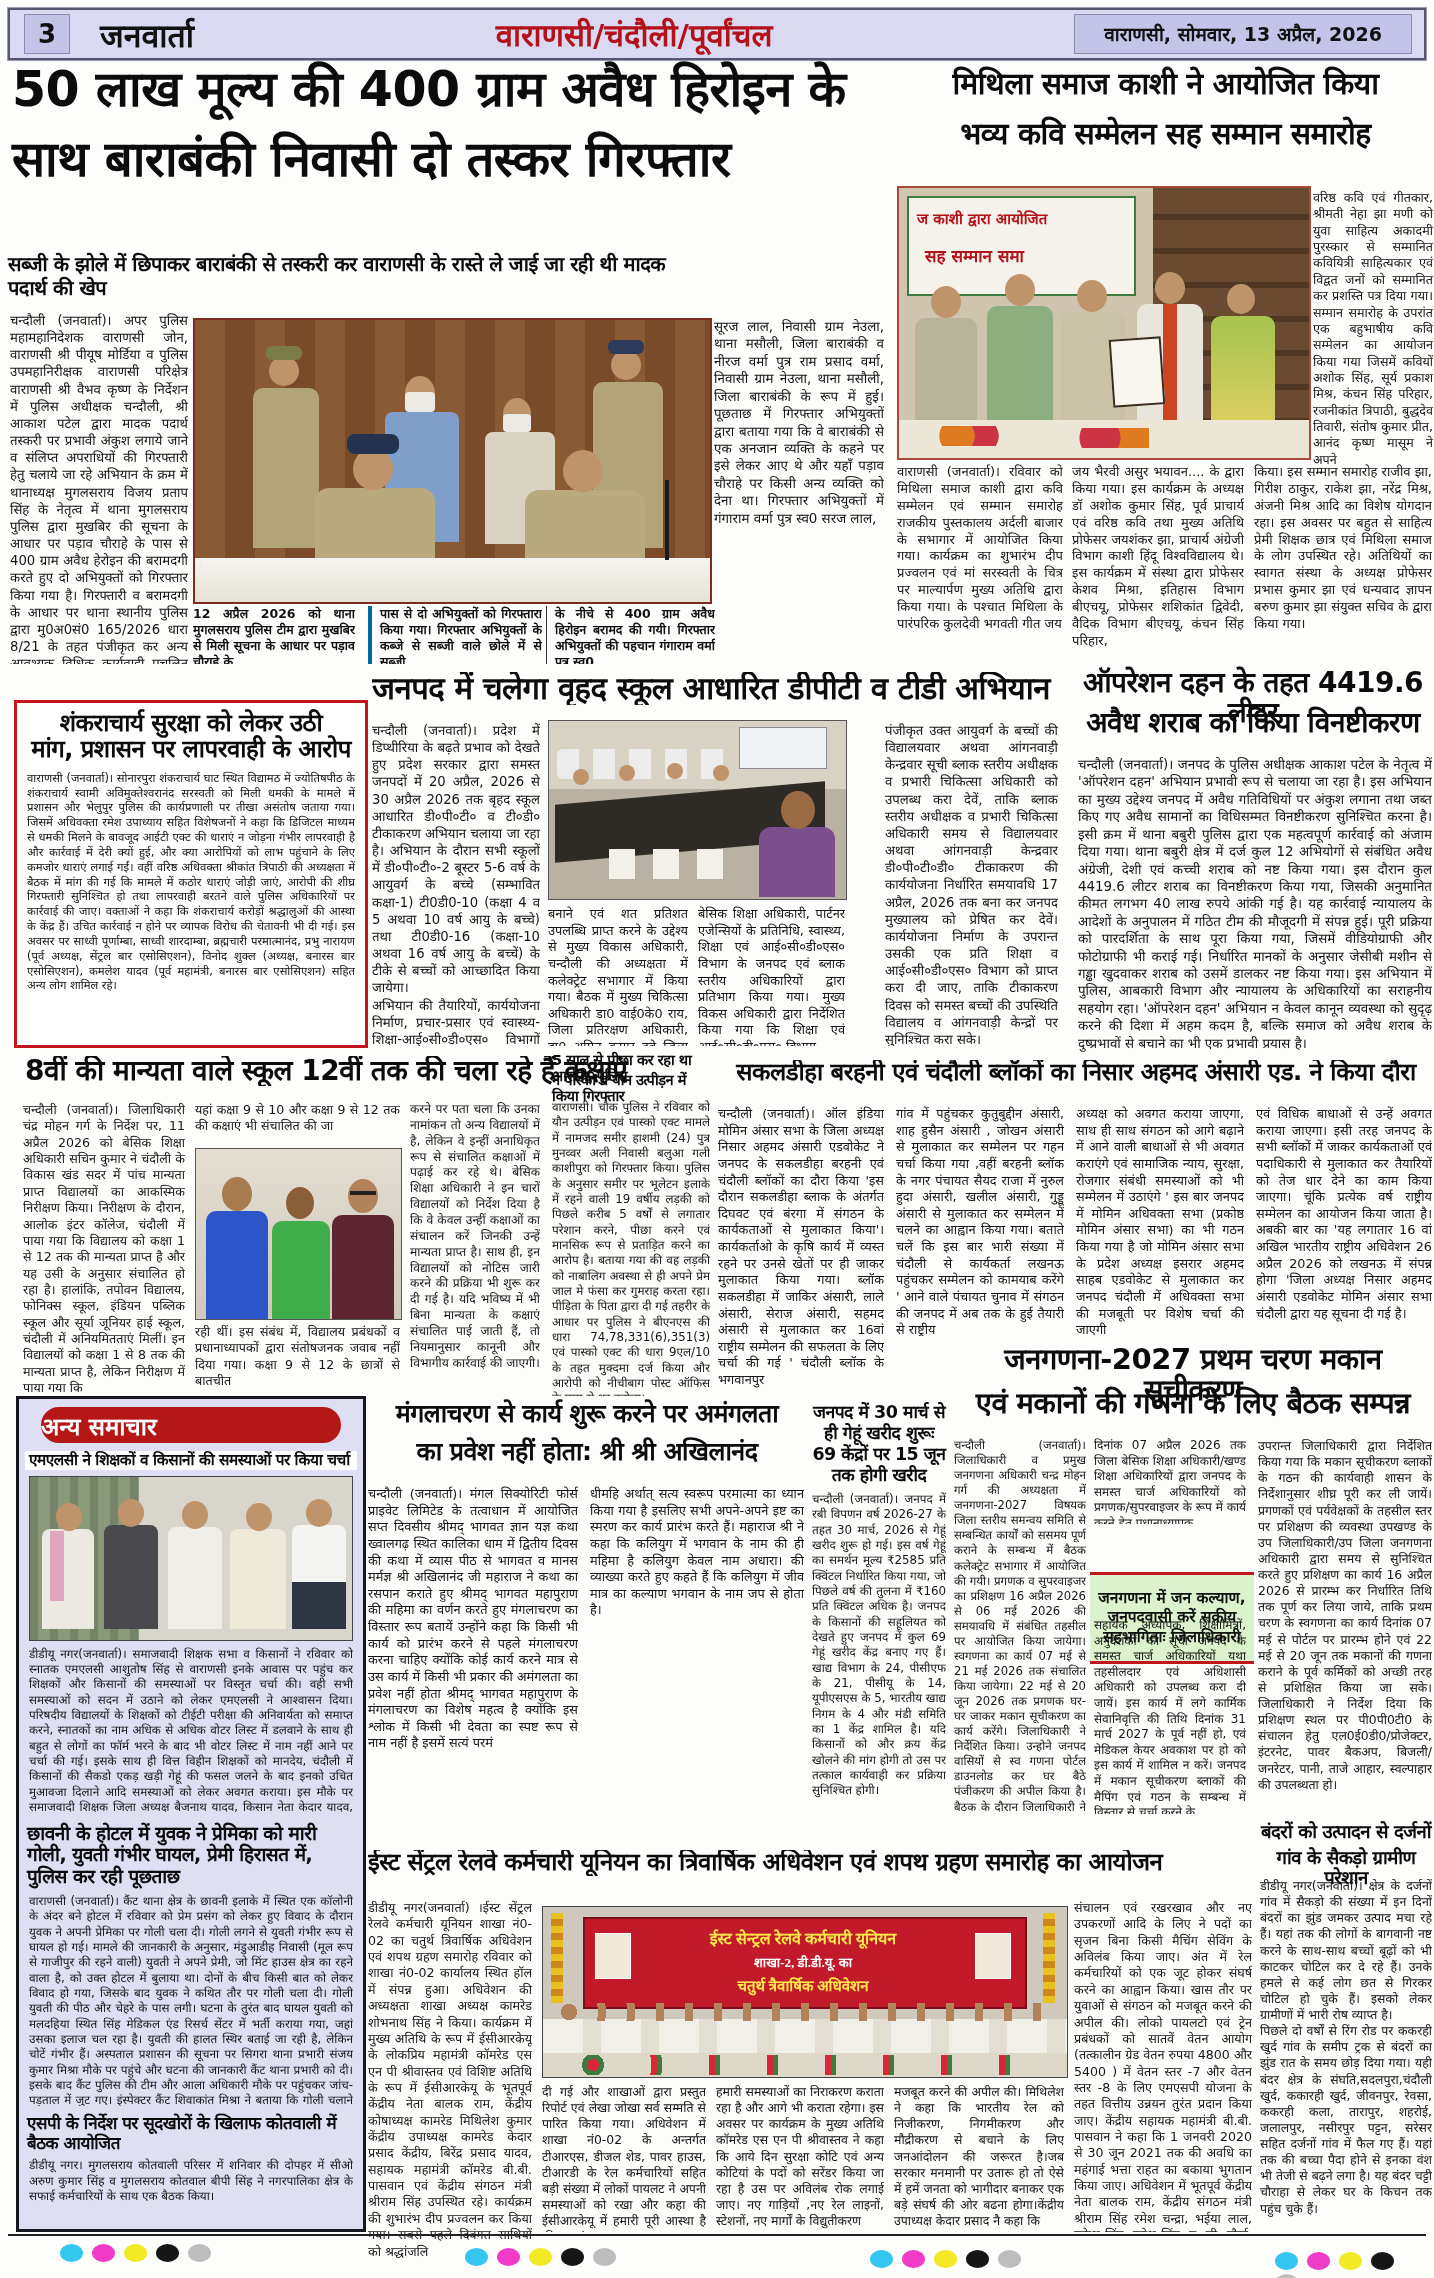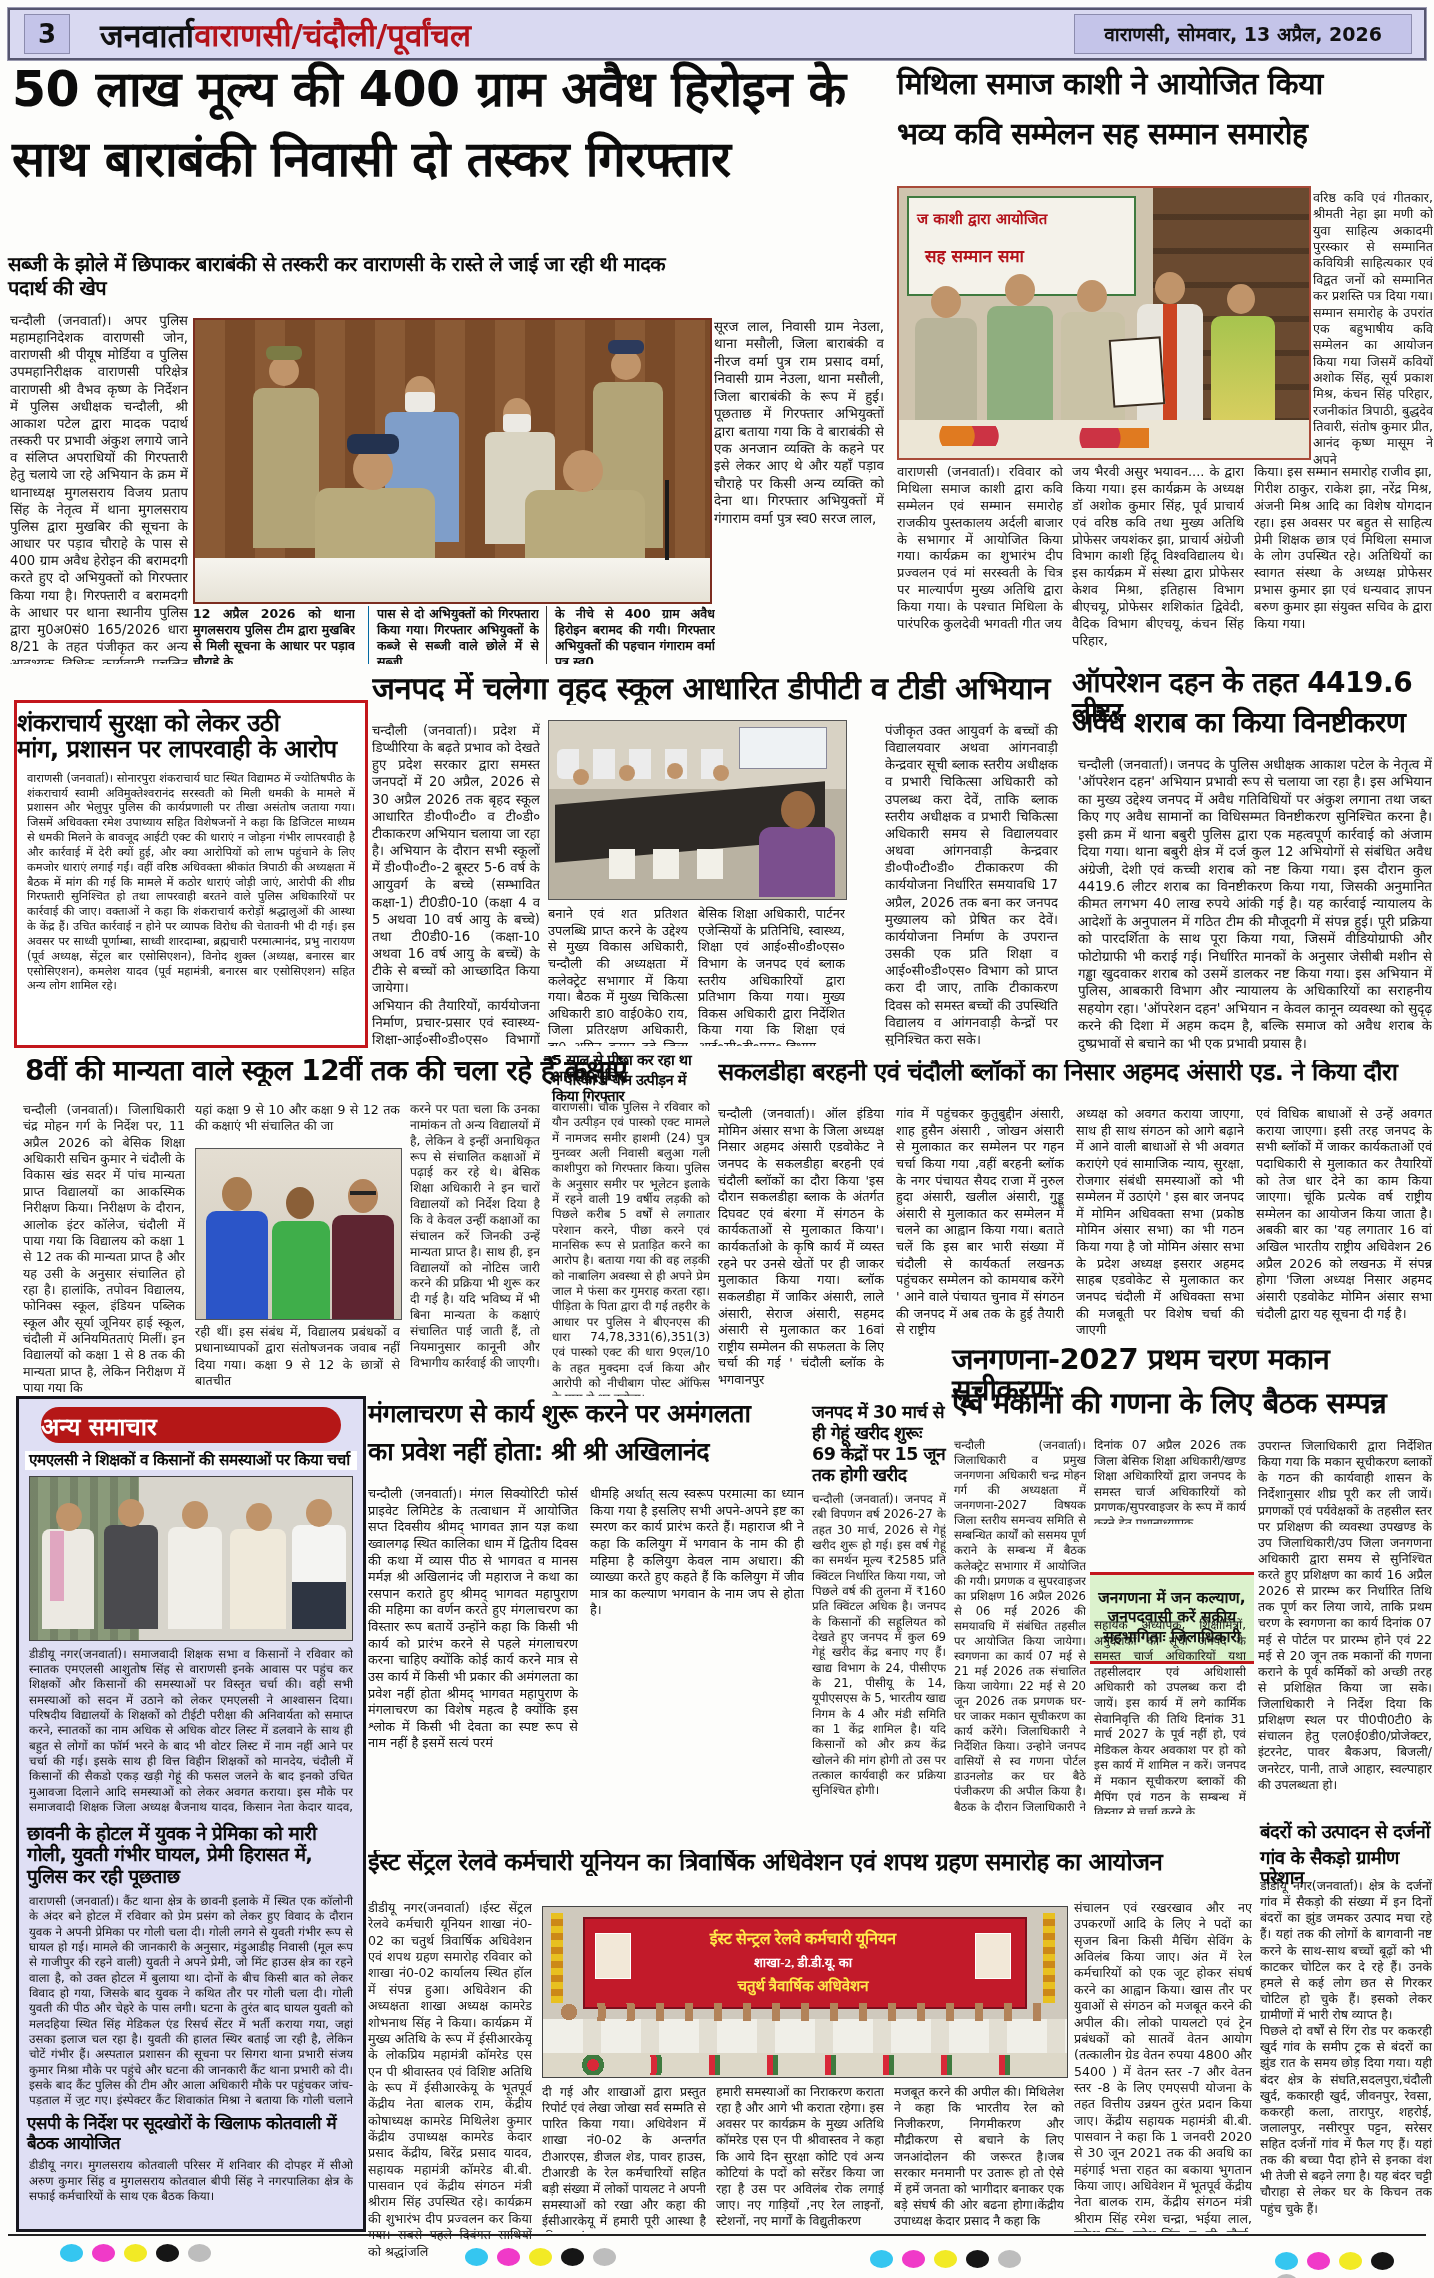--- a/index.html
+++ b/index.html
@@ -1,20 +1,20 @@
 <!DOCTYPE html>
 <html><head>
 <meta charset="utf-8">
 <style>
   html,body{margin:0;padding:0;background:#e9e9e9;}
   #page{position:relative;width:1434px;height:2278px;background:#fdfdfb;margin:0 auto;
         font-family:"DejaVu Sans",sans-serif;color:#111;overflow:hidden;}
   .abs{position:absolute;}
   .hl{font-weight:800;color:#0c0c0c;line-height:1.08;letter-spacing:-0.5px;}
-  .ctr{}
+  .ctr{text-align:center;}
   .bd{text-align:justify;line-height:1.3;color:#141414;white-space:pre-line;}
   .mast{background:#d9d9f1;border:2px solid #56566f;box-shadow:0 0 0 1px #9a9ab0;
         display:flex;align-items:center;}
   .mbox{background:#c4c4e9;border:1px solid #8c8cae;display:flex;align-items:center;justify-content:center;}
   .redtxt{color:#b3121a;}
   .ph{position:absolute;overflow:hidden;}
   .ph i{position:absolute;display:block;}
   .hd{border-radius:50%;background:#c0946a;}
   .cap{font-weight:700;font-size:12.5px;line-height:1.28;text-align:justify;}
   .pill{background:#b51717;color:#fff;border-radius:19px;font-weight:800;
@@ -65,21 +65,21 @@
     <i style="left:152px;top:114px;width:52px;height:20px;background:#23324f;border-radius:8px;"></i>
     <i style="left:330px;top:170px;width:120px;height:78px;background:#b8aa7c;border-radius:14px 14px 0 0;"></i>
     <i class="hd" style="left:368px;top:130px;width:40px;height:42px;"></i>
     <i style="left:0;top:238px;width:100%;height:44px;background:linear-gradient(#f6f4ee,#e6e2d6);"></i>
     <i style="left:470px;top:160px;width:4px;height:80px;background:#1a1a1a;"></i>
   </div>
 
   <div class="abs bd" style="left:714px;top:318px;width:170px;height:346px;font-size:13.4px;overflow:hidden;">सूरज लाल, निवासी ग्राम नेउला, थाना मसौली, जिला बाराबंकी व नीरज वर्मा पुत्र राम प्रसाद वर्मा, निवासी ग्राम नेउला, थाना मसौली, जिला बाराबंकी के रूप में हुई। पूछताछ में गिरफ्तार अभियुक्तों द्वारा बताया गया कि वे बाराबंकी से एक अनजान व्यक्ति के कहने पर इसे लेकर आए थे और यहाँ पड़ाव चौराहे पर किसी अन्य व्यक्ति को देना था। गिरफ्तार अभियुक्तों में गंगाराम वर्मा पुत्र स्व0 सरज लाल,</div>
 
   <div class="abs cap" style="left:193px;top:606px;width:162px;height:58px;overflow:hidden;">12 अप्रैल 2026 को थाना मुगलसराय पुलिस टीम द्वारा मुखबिर से मिली सूचना के आधार पर पड़ाव चौराहे के</div>
-  <div class="abs cap" style="left:368px;top:606px;width:162px;height:58px;border-left:1px solid #0369a1;padding-left:8px;overflow:hidden;">पास से दो अभियुक्तों को गिरफ्तारा किया गया। गिरफ्तार अभियुक्तों के कब्जे से सब्जी वाले छोले में से सब्जी</div>
+  <div class="abs cap" style="left:368px;top:606px;width:162px;height:58px;border-left:4px solid #0369a1;padding-left:8px;overflow:hidden;">पास से दो अभियुक्तों को गिरफ्तारा किया गया। गिरफ्तार अभियुक्तों के कब्जे से सब्जी वाले छोले में से सब्जी</div>
   <div class="abs cap" style="left:546px;top:606px;width:160px;height:58px;border-left:1px solid #333;padding-left:8px;overflow:hidden;">के नीचे से 400 ग्राम अवैध हिरोइन बरामद की गयी। गिरफ्तार अभियुक्तों की पहचान गंगाराम वर्मा पुत्र स्व0</div>
 
   <div class="abs hl ctr" style="left:897px;top:68px;width:537px;font-size:30px;">मिथिला समाज काशी ने आयोजित किया</div>
   <div class="abs hl ctr" style="left:897px;top:118px;width:537px;font-size:30px;">भव्य कवि सम्मेलन सह सम्मान समारोह</div>
 
   <div class="ph" style="left:897px;top:186px;width:410px;height:270px;border:2px solid #a84a38;background:linear-gradient(90deg,#cfc4ae 0 62%,#6a4a30 62%);">
     <i style="right:0;top:0;width:38%;height:100%;background:repeating-linear-gradient(0deg,rgba(0,0,0,0.25) 0 6px,transparent 6px 34px);"></i>
     <i style="left:8px;top:8px;width:225px;height:96px;background:#f4f2ea;border:2px solid #3f7a3f;"></i>
     <i style="left:18px;top:20px;width:205px;color:#b3121a;font-weight:800;font-size:15px;font-style:normal;">ज काशी द्वारा आयोजित</i>
     <i style="left:26px;top:56px;width:190px;color:#b3121a;font-weight:800;font-size:17px;font-style:normal;">सह सम्मान समा</i>

